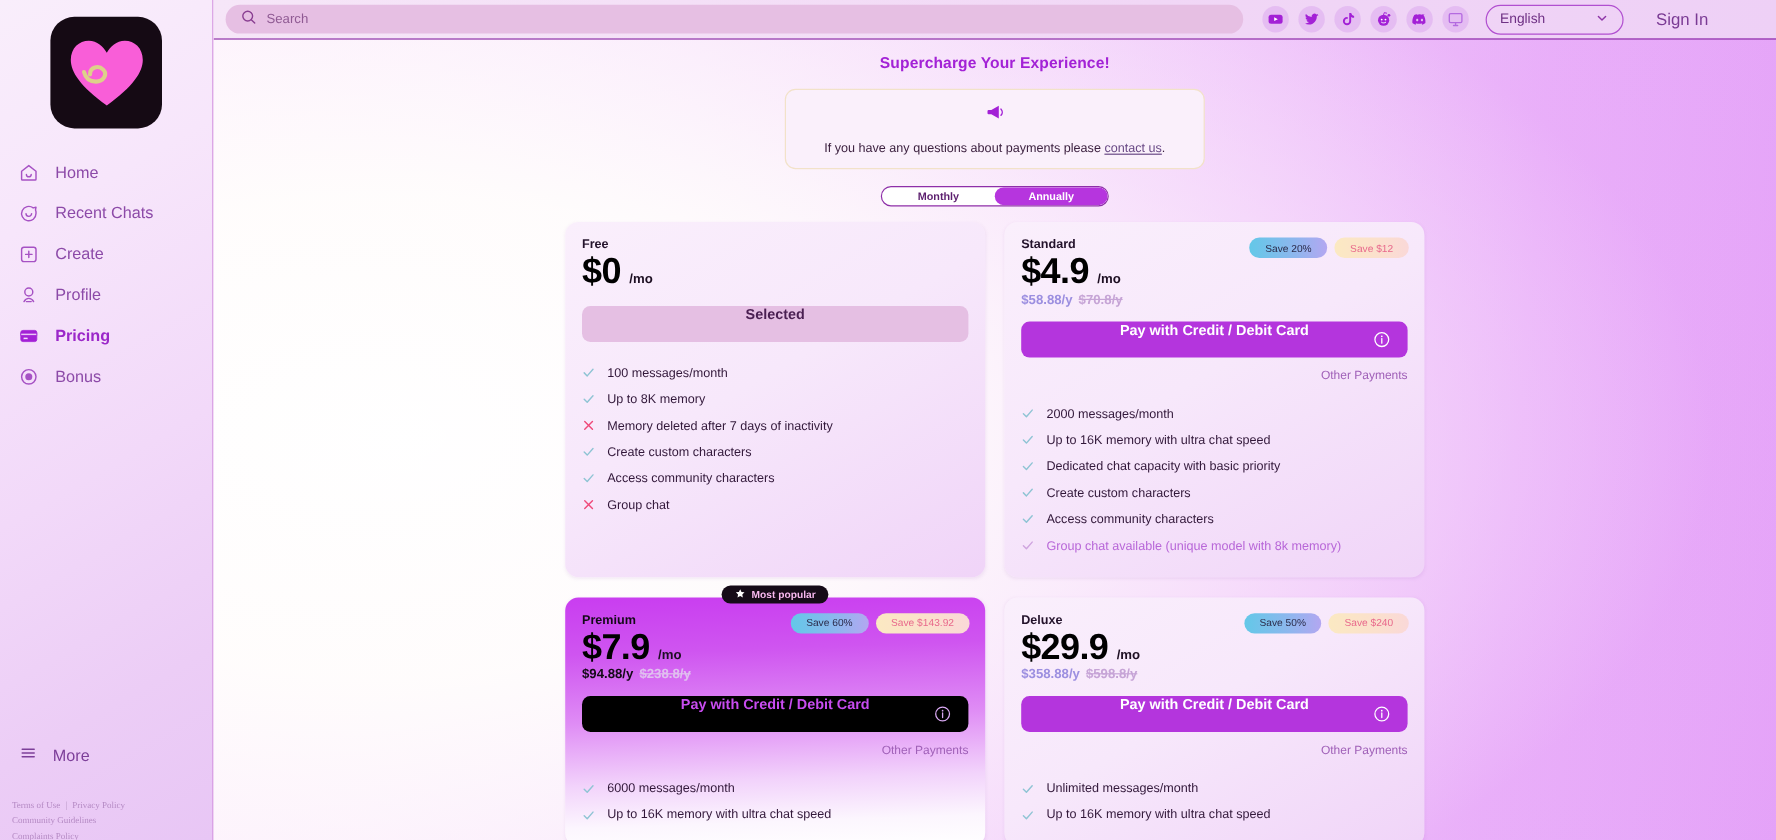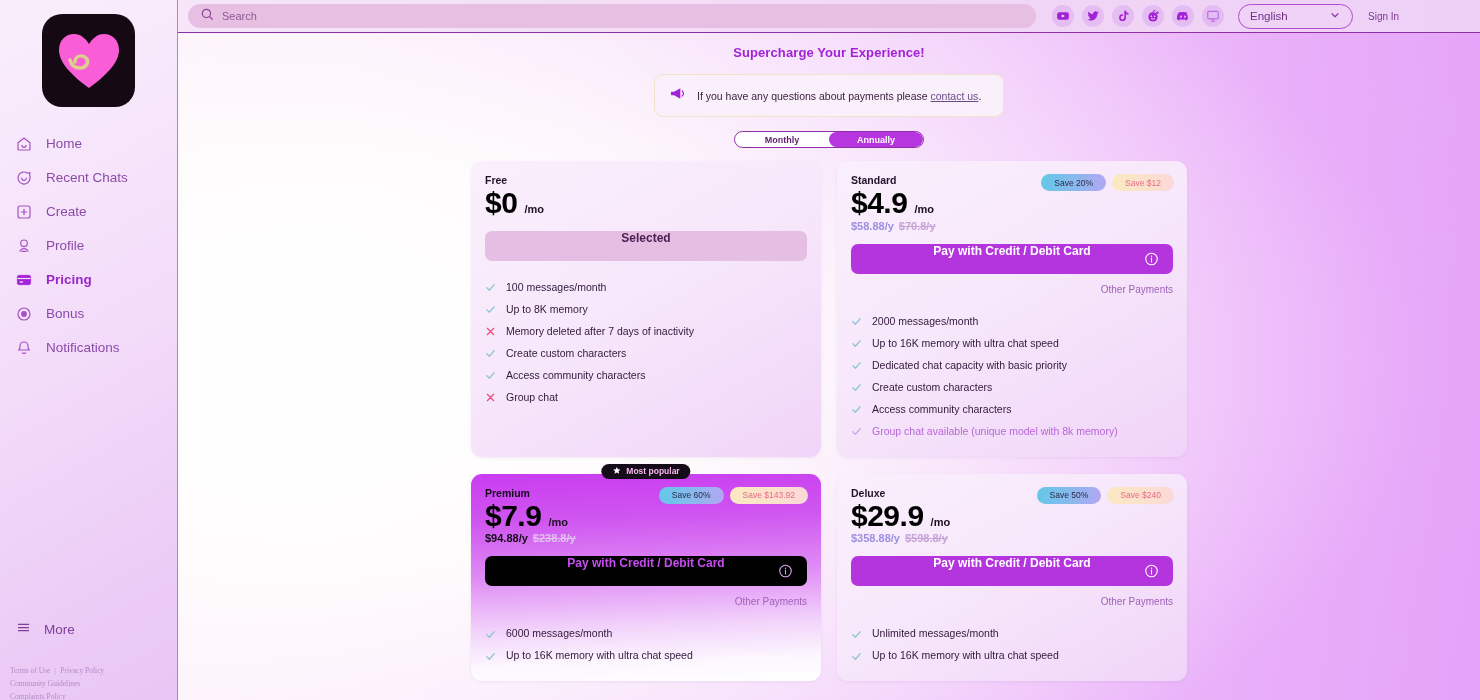--- a/index.html
+++ b/index.html
@@ -116,22 +116,22 @@
     margin-left: 14px;
     width: 115px; height: 25px;
     border: 1.4px solid #b14fd0;
     border-radius: 13px;
     display:flex; align-items:center; justify-content:space-between;
     padding: 0 11px;
     font-size: 11.5px; color: #6f3185;
     cursor: pointer;
   }
   .signin {
-    margin-left: 15px;
-    font-size: 10px; color: #7a3a94;
+    margin-left: 27px;
+    font-size: 14px; color: #7a3a94;
     cursor: pointer;
     white-space: nowrap;
   }
 
   
   .content { position: relative; width: 100%; height: 667px; }
   .headline {
     text-align: center;
     margin-top: 12px;
     font-size: 13px;
@@ -139,21 +139,21 @@
     color: #a322d6;
     letter-spacing: 0.1px;
   }
   .notice {
     margin: 14px auto 0;
     width: 350px;
     background: #faf0fb;
     border: 1px solid #f2e2c9;
     border-radius: 9px;
     padding: 10px 14px;
-    display: flex; align-items: center; gap: 11px;
+    display: flex; align-items: center; gap: 11px; flex-direction: column;
   }
   .notice-txt { font-size: 10.5px; color: #3d2240; }
   .notice-txt a { color: #6a4a86; text-decoration: underline; }
 
   .toggle {
     margin: 14px auto 0;
     width: 190px; height: 17px;
     border: 1.3px solid #8e2fa8;
     border-radius: 10px;
     display: flex;
@@ -322,29 +322,20 @@
       <div class="nav-item">
         <span class="ic">
           <svg width="16" height="16" viewBox="0 0 24 24" fill="none" stroke="#a652c4" stroke-width="1.8">
               <circle cx="12" cy="12" r="9"></circle>
               <circle cx="12" cy="12" r="4.4" fill="#a652c4" stroke="none"></circle>
             </svg>
         </span>
         <span class="nav-label">Bonus</span>
       </div>
 
-      <div class="nav-item">
-        <span class="ic">
-          <svg width="16" height="16" viewBox="0 0 24 24" fill="none" stroke="#a652c4" stroke-width="1.8" stroke-linecap="round" stroke-linejoin="round">
-              <path d="M6 9a6 6 0 0 1 12 0c0 5 2 6 2 6H4s2-1 2-6Z"></path>
-              <path d="M10 19a2.2 2.2 0 0 0 4 0"></path>
-            </svg>
-        </span>
-        <span class="nav-label">Notifications</span>
-      </div>
     </nav>
 
     <div class="more-item">
       <span class="ic">
         <svg width="15" height="15" viewBox="0 0 24 24" stroke="#7d3f99" stroke-width="2" stroke-linecap="round">
             <path d="M4 7h16M4 12h16M4 17h16"></path>
           </svg>
       </span>
       <span>More</span>
     </div>

